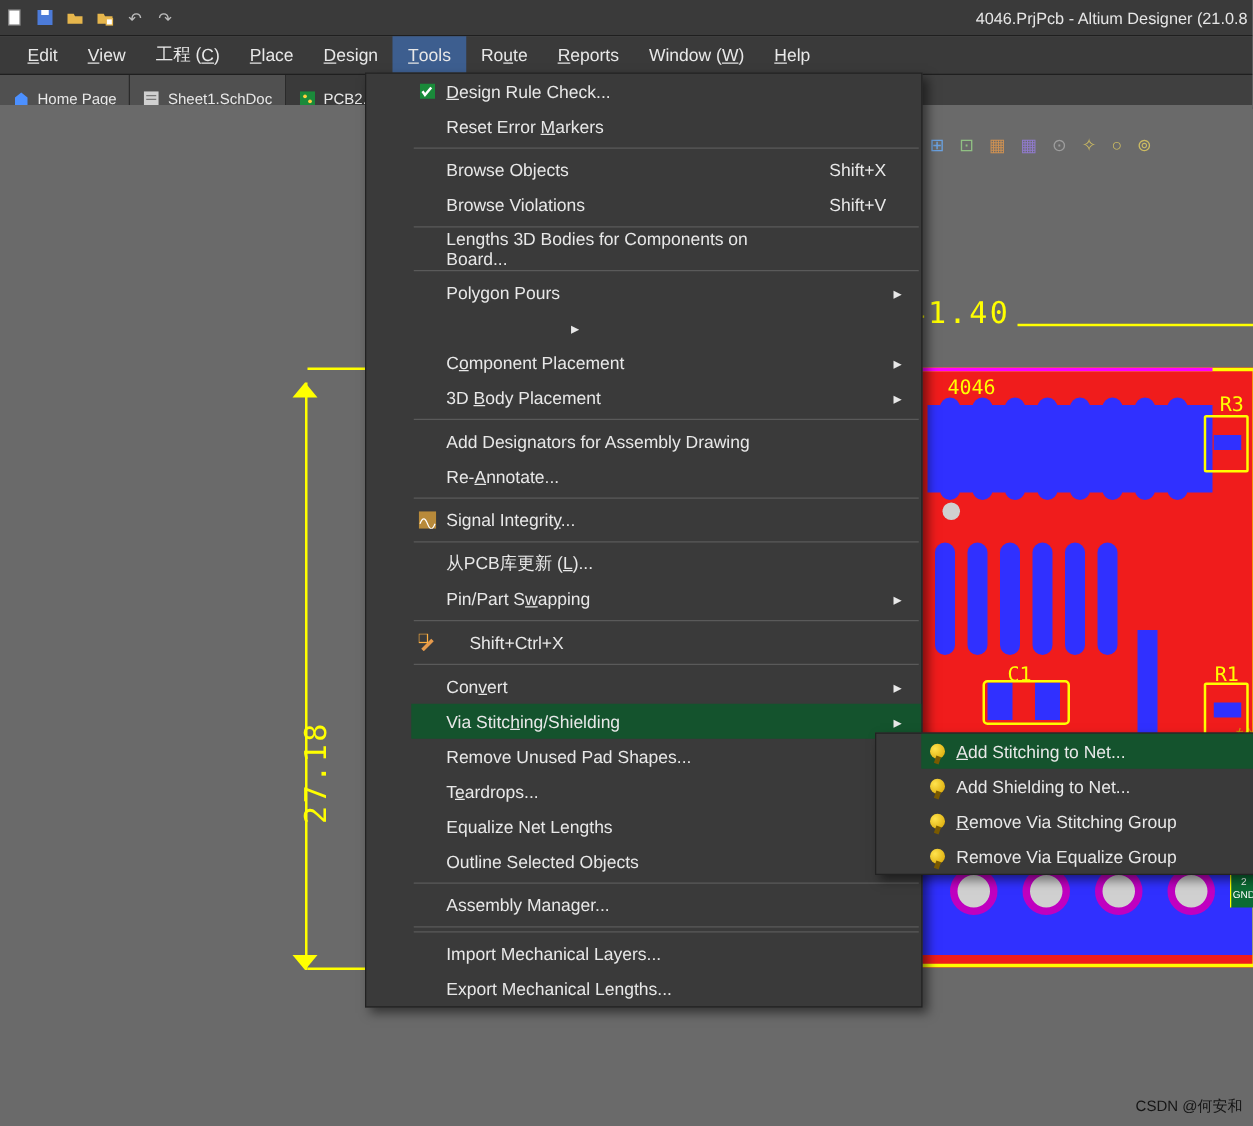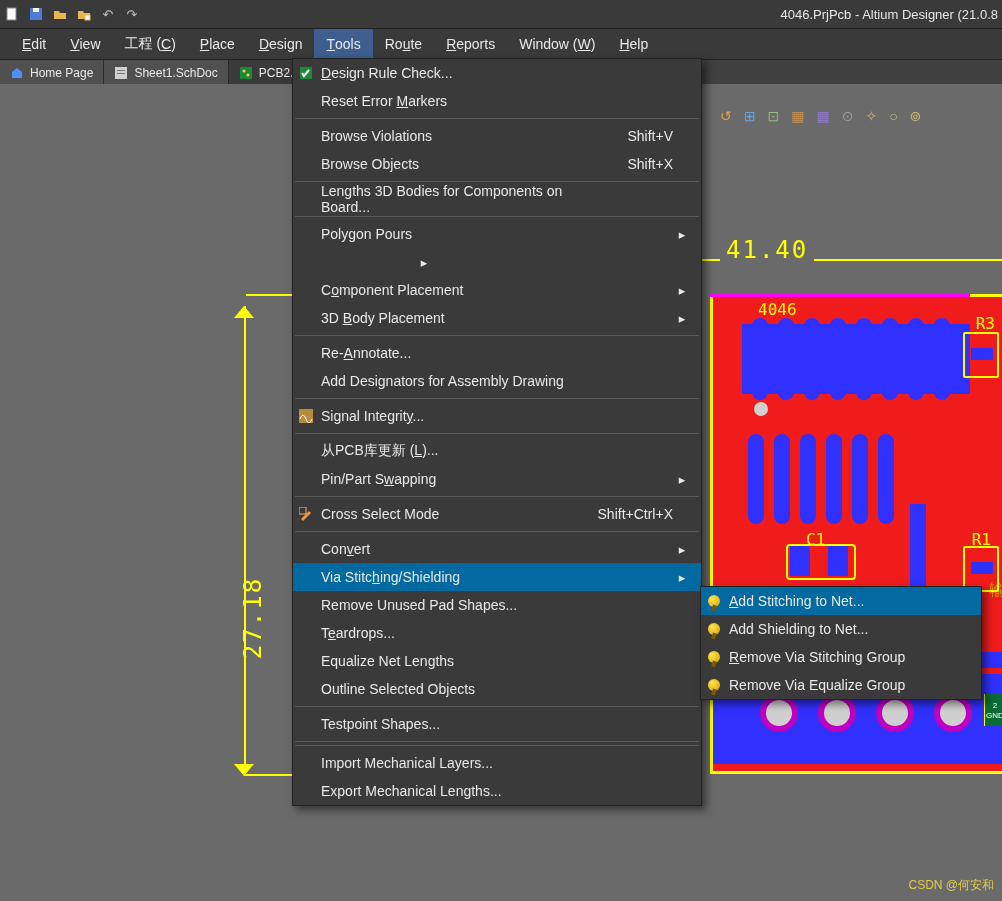--- a/index.html
+++ b/index.html
@@ -4,45 +4,45 @@
 <style>
   html,body{margin:0;padding:0;width:1002px;height:901px;overflow:hidden;background:#6a6a6a;font-family:"Microsoft YaHei","Segoe UI",Tahoma,sans-serif;font-size:13px;color:#e8e8e8;}
   .titlebar{height:28px;background:#3a3a3a;display:flex;align-items:center;padding:0 4px;gap:8px;border-bottom:1px solid #1f1f1f;}
   .titlebar .ticon{width:16px;height:16px;display:flex;align-items:center;justify-content:center;}
   .titlebar .spacer{flex:1}
   .titlebar .title{color:#e6e6e6;font-size:13px;white-space:nowrap;}
   .menubar{height:30px;background:#3a3a3a;display:flex;align-items:center;padding:0 10px;gap:0;border-bottom:1px solid #1f1f1f;}
   .menu-item{height:100%;display:flex;align-items:center;padding:0 12px;cursor:default;color:#e8e8e8;font-size:14px;}
   .menu-item.open{background:#3d5e8f;}
   .tabbar{height:26px;background:#404040;display:flex;align-items:center;border-bottom:1px solid #1f1f1f;}
-  .tab{height:100%;display:flex;align-items:center;padding:0 10px;gap:6px;background:#505050;border-right:1px solid #2a2a2a;font-size:12px;cursor:default;}
+  .tab{height:100%;display:flex;align-items:flex-end;padding:0 10px;gap:6px;background:#505050;border-right:1px solid #2a2a2a;font-size:12px;cursor:default;}
   .tab.active{background:#3a3a3a;}
   .tab .ticon{width:14px;height:14px;display:inline-flex;align-items:center;justify-content:center;}
   .editor{position:absolute;top:84px;left:0;width:1002px;height:816px;background:#6a6a6a;}
   .tool-strip{position:absolute;top:24px;left:720px;display:flex;gap:12px;}
   .tool-strip span{opacity:.8;font-size:14px;}
   .pcb-area{position:absolute;top:210px;left:710px;width:295px;height:480px;background:#f01c1c;overflow:hidden;}
-  .watermark{position:absolute;bottom:6px;right:8px;color:#fde047;font-size:12px;opacity:.8;}
+  .watermark{position:absolute;bottom:6px;right:8px;color:#000000;font-size:12px;opacity:.8;}
   .hdim-line{position:absolute;top:175px;left:370px;width:640px;height:2px;background:#ffff00;}
   .hdim-a1{position:absolute;top:165px;left:370px;width:0;height:0;border-right:12px solid #ffff00;border-top:10px solid transparent;border-bottom:10px solid transparent;}
   .hdim-num{position:absolute;top:152px;left:720px;color:#ffff00;font-family:monospace;font-size:24px;background:#6a6a6a;padding:0 6px;letter-spacing:2px;}
   .vdim-line{position:absolute;left:244px;top:222px;height:470px;width:2px;background:#ffff00;}
   .vdim-a1{position:absolute;left:234px;top:222px;width:0;height:0;border-bottom:12px solid #ffff00;border-left:10px solid transparent;border-right:10px solid transparent;}
   .vdim-a2{position:absolute;left:234px;top:680px;width:0;height:0;border-top:12px solid #ffff00;border-left:10px solid transparent;border-right:10px solid transparent;}
   .vdim-cap1{position:absolute;left:246px;top:210px;height:2px;width:48px;background:#ffff00;}
   .vdim-cap2{position:absolute;left:246px;top:690px;height:2px;width:48px;background:#ffff00;}
   .vdim-num{position:absolute;left:212px;top:520px;color:#ffff00;font-family:monospace;font-size:24px;transform:rotate(-90deg);letter-spacing:2px;}
   .pcb-trace{position:absolute;border:2px solid #ffff00;}
   .pcb-txt{position:absolute;font-family:monospace;color:#ffff00;font-size:16px;}
   .pad{position:absolute;background:#3030ff;}
   .pad-hole{position:absolute;background:#d0d0d0;border-radius:50%;}
-  .dropdown{position:absolute;background:#3a3a3a;border:1px solid #222;box-shadow:4px 4px 8px rgba(0,0,0,.5);z-index:50;}
+  .dropdown{position:absolute;background:#3a3a3a;border:1px solid #222;box-shadow:4px 4px 8px rgba(0,0,0,.5);z-index:50;padding-left:36px;}
   .dropdown .sep{height:1px;background:#5a5a5a;margin:3px 2px;}
   .dd-row{height:28px;display:flex;align-items:center;padding-right:10px;cursor:default;}
-  .dd-row.hi{background:#0369a1;}
+  .dd-row.hi{background:#14532d;}
   .dd-ic{width:26px;display:flex;align-items:center;justify-content:center;}
   .dd-lbl{flex:1;padding-left:2px;font-size:14px;}
   .dd-sc{width:96px;text-align:right;color:#e8e8e8;font-size:14px;}
   .dd-ar{width:18px;text-align:center;color:#e8e8e8;}
   .subdd{position:absolute;z-index:60;}
   u{text-decoration:underline;}
   .ico-pin{display:inline-block;width:12px;height:12px;border-radius:50%;background:radial-gradient(circle at 4px 4px,#ffe34d,#d6a200);position:relative;}
   .ico-pin:after{content:"";position:absolute;left:4px;top:10px;width:4px;height:6px;background:#7a5a00;transform:rotate(20deg);}
   .gnd-badge{position:absolute;right:0;top:400px;width:20px;height:32px;background:#0b6b34;color:#fff;font-size:8px;display:flex;flex-direction:column;align-items:center;justify-content:center;border-left:1px solid #ffff00;gap:1px;}
 </style>
@@ -218,30 +218,30 @@
     </div>
     <div class="dd-row">
       <span class="dd-ic"></span>
       <span class="dd-lbl">Reset Error <u>M</u>arkers</span>
       <span class="dd-sc"></span>
       <span class="dd-ar"></span>
     </div>
     <div class="sep"></div>
     <div class="dd-row">
       <span class="dd-ic"></span>
+      <span class="dd-lbl">Browse Objects</span>
+      <span class="dd-sc">Shift+X</span>
+      <span class="dd-ar"></span>
+    </div>
+    <div class="dd-row">
+      <span class="dd-ic"></span>
       <span class="dd-lbl">Browse Violations</span>
       <span class="dd-sc">Shift+V</span>
       <span class="dd-ar"></span>
     </div>
-    <div class="dd-row">
-      <span class="dd-ic"></span>
-      <span class="dd-lbl">Browse Objects</span>
-      <span class="dd-sc">Shift+X</span>
-      <span class="dd-ar"></span>
-    </div>
     <div class="sep"></div>
     <div class="dd-row">
       <span class="dd-ic"></span>
       <span class="dd-lbl">Lengths 3D Bodies for Components on Board...</span>
       <span class="dd-sc"></span>
       <span class="dd-ar"></span>
     </div>
     <div class="sep"></div>
     <div class="dd-row">
       <span class="dd-ic"></span>
@@ -262,27 +262,27 @@
     </div>
     <div class="dd-row">
       <span class="dd-ic"></span>
       <span class="dd-lbl">3D <u>B</u>ody Placement</span>
       <span class="dd-sc"></span>
       <span class="dd-ar">▸</span>
     </div>
     <div class="sep"></div>
     <div class="dd-row">
       <span class="dd-ic"></span>
+      <span class="dd-lbl">Add Designators for Assembly Drawing</span>
+      <span class="dd-sc"></span>
+      <span class="dd-ar"></span>
+    </div>
+    <div class="dd-row">
+      <span class="dd-ic"></span>
       <span class="dd-lbl">Re-<u>A</u>nnotate...</span>
-      <span class="dd-sc"></span>
-      <span class="dd-ar"></span>
-    </div>
-    <div class="dd-row">
-      <span class="dd-ic"></span>
-      <span class="dd-lbl">Add Designators for Assembly Drawing</span>
       <span class="dd-sc"></span>
       <span class="dd-ar"></span>
     </div>
     <div class="sep"></div>
     <div class="dd-row">
       <span class="dd-ic">
         <svg width="14" height="14">
           <rect width="14" height="14" fill="#b88a3a"></rect>
           <path d="M1 10q3-8 6 0t6 0" stroke="#fff" fill="none"></path>
         </svg>
@@ -305,21 +305,20 @@
       <span class="dd-ar">▸</span>
     </div>
     <div class="sep"></div>
     <div class="dd-row">
       <span class="dd-ic">
         <svg width="14" height="14">
           <path d="M2 12L10 4l2 2-8 8z" fill="#e69a4c"></path>
           <rect x="0" y="0" width="7" height="7" fill="none" stroke="#ffb040"></rect>
         </svg>
       </span>
-      <span class="dd-lbl">Cross Select Mode</span>
       <span class="dd-sc">Shift+Ctrl+X</span>
       <span class="dd-ar"></span>
     </div>
     <div class="sep"></div>
     <div class="dd-row">
       <span class="dd-ic"></span>
       <span class="dd-lbl">Con<u>v</u>ert</span>
       <span class="dd-sc"></span>
       <span class="dd-ar">▸</span>
     </div>
@@ -349,21 +348,21 @@
     </div>
     <div class="dd-row">
       <span class="dd-ic"></span>
       <span class="dd-lbl">Outline Selected Objects</span>
       <span class="dd-sc"></span>
       <span class="dd-ar"></span>
     </div>
     <div class="sep"></div>
     <div class="dd-row">
       <span class="dd-ic"></span>
-      <span class="dd-lbl">Testpoint Shapes...</span>
+      <span class="dd-lbl">Assembly Manager...</span>
       <span class="dd-sc"></span>
       <span class="dd-ar"></span>
     </div>
     <div class="sep"></div>
     <div class="sep"></div>
     <div class="dd-row">
       <span class="dd-ic"></span>
       <span class="dd-lbl">Import Mechanical Layers...</span>
       <span class="dd-sc"></span>
       <span class="dd-ar"></span>

